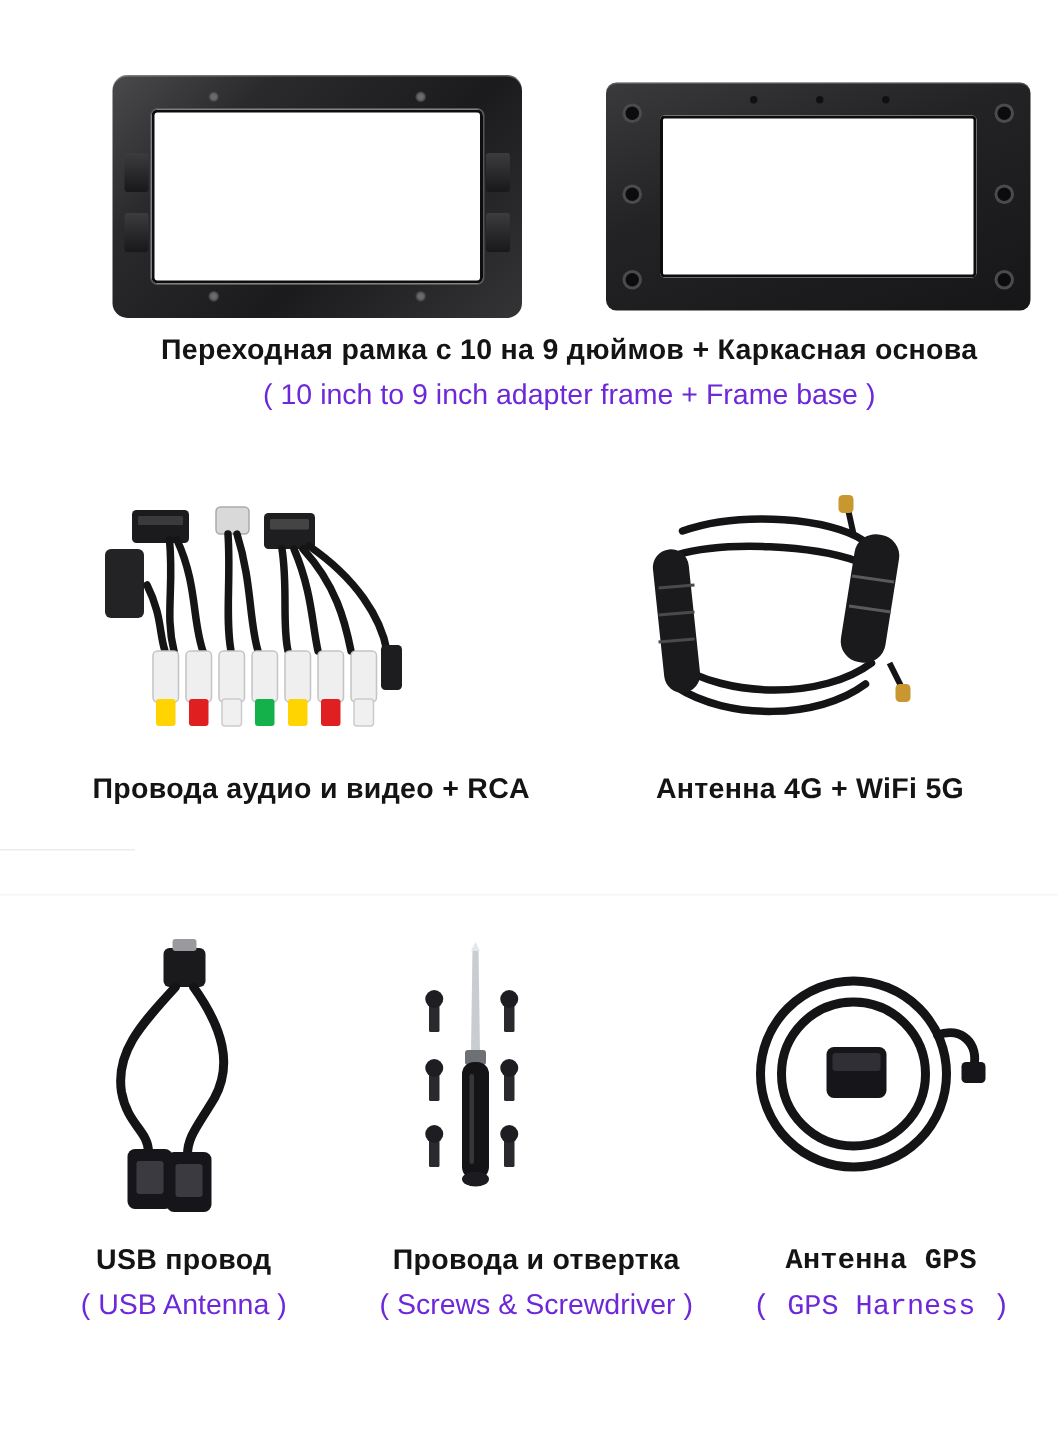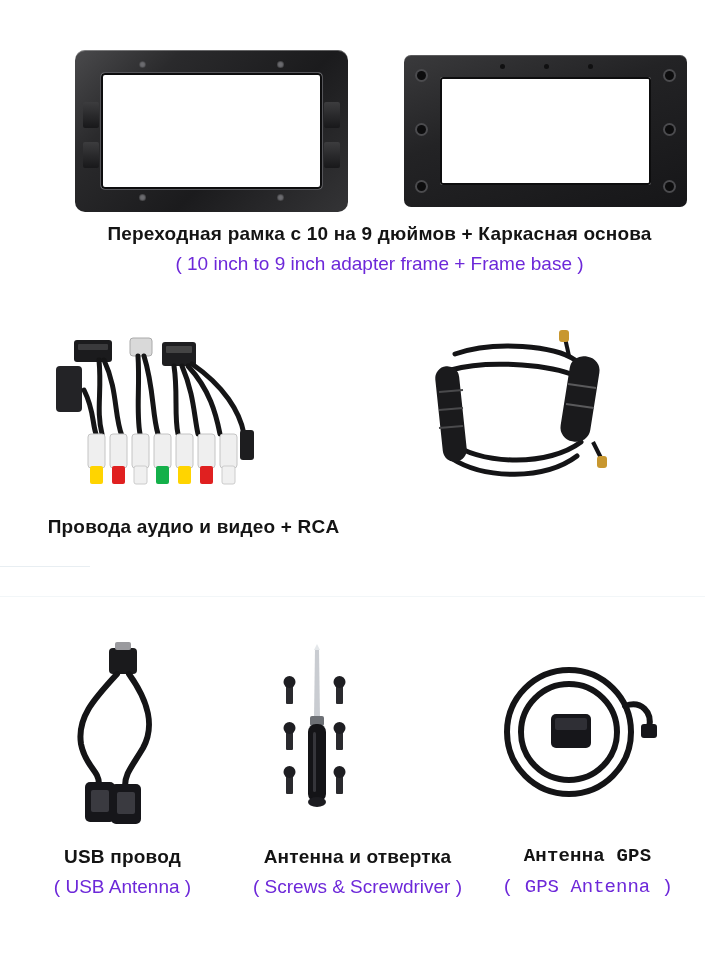--- a/index.html
+++ b/index.html
@@ -133,26 +133,26 @@
     background: #101011;
   }
   .frame-b .d1 { left: 96px;  top: 9px; }
   .frame-b .d2 { left: 140px; top: 9px; }
   .frame-b .d3 { left: 184px; top: 9px; }
 
   .sec1 .caption { position: absolute; left: 0; top: 222px; width: 705px; }
 
   
   .sec2 { position: absolute; left: 0; top: 330px; width: 705px; height: 270px; }
-  .col-harness { position: absolute; left: 6px; top: 0; width: 375px; }
+  .col-harness { position: absolute; left: 20px; top: 0; width: 375px; }
   .col-ant4g  { position: absolute; left: 385px; top: 0; width: 310px; }
   .art2 { position: relative; height: 185px; }
 
   
-  .sec3 { position: absolute; left: 0; top: 640px; width: 584px; height: 300px; }
+  .sec3 { position: absolute; left: 0; top: 624px; width: 584px; height: 300px; }
   .col-usb   { position: absolute; left: 10px;  top: 0; width: 225px; }
   .col-screw { position: absolute; left: 235px; top: 0; width: 245px; }
   .col-gps   { position: absolute; left: 480px; top: 0; width: 215px; font-family: Liberation Mono, monospace; }
   .art3 { position: relative; height: 205px; }
 
   .art-svg { display: block; margin: 0 auto; }
 
   
   .hairline {
     position: absolute;
@@ -269,20 +269,21 @@
           <g stroke="#5a5a5c" stroke-width="2">
             <line x1="143" y1="54" x2="171" y2="58"></line>
             <line x1="141" y1="74" x2="169" y2="78"></line>
           </g>
           <path d="M144 26 L140 8" stroke="#141416" stroke-width="4"></path>
           <rect x="134" y="0" width="10" height="12" rx="3" fill="#c8972f"></rect>
           <path d="M168 112 L176 128" stroke="#141416" stroke-width="4"></path>
           <rect x="172" y="126" width="10" height="12" rx="3" fill="#c8972f"></rect>
         </svg>
       </div>
+      <div class="cap-ru">Антенна 4G + WiFi 5G</div>
     </div>
   </div>
 
   <div class="sec3">
 
     <div class="col-usb">
       <div class="art3">
         <svg class="art-svg" width="180" height="190" viewBox="0 0 180 190">
           <rect x="76" y="8" width="28" height="26" rx="4" fill="#1a1a1c"></rect>
           <rect x="82" y="2" width="16" height="8" rx="2" fill="#9a9a9e"></rect>
@@ -320,35 +321,35 @@
           <g>
             <path d="M57 8 L61 8 L62 78 L56 78 Z" fill="#c9ccd1"></path>
             <path d="M59 4 L62 10 L56 10 Z" fill="#e4e7ea"></path>
             <rect x="52" y="76" width="14" height="10" rx="2" fill="#6d7075"></rect>
             <rect x="50" y="84" width="18" height="78" rx="8" fill="#141417"></rect>
             <rect x="55" y="92" width="3" height="60" rx="1.5" fill="#35353a"></rect>
             <ellipse cx="59" cy="162" rx="9" ry="5" fill="#1c1c20"></ellipse>
           </g>
         </svg>
       </div>
-      <div class="cap-ru">Антенна и отвертка</div>
+      <div class="cap-ru">Провода и отвертка</div>
       <div class="cap-en">( Screws &amp; Screwdriver )</div>
     </div>
 
     <div class="col-gps">
       <div class="art3">
         <svg class="art-svg" width="190" height="190" viewBox="0 0 190 190">
           <g stroke="#141416" stroke-width="6" fill="none">
             <ellipse cx="76" cy="92" rx="62" ry="62"></ellipse>
             <ellipse cx="76" cy="92" rx="48" ry="48"></ellipse>
           </g>
           <path d="M132 66 C 148 60, 160 72, 156 88" stroke="#141416" stroke-width="6" fill="none" stroke-linecap="round"></path>
           <rect x="148" y="84" width="16" height="14" rx="3" fill="#16161a"></rect>
           <rect x="58" y="74" width="40" height="34" rx="5" fill="#16161a"></rect>
           <rect x="62" y="78" width="32" height="12" rx="2" fill="#2f2f35"></rect>
         </svg>
       </div>
       <div class="cap-ru">Антенна GPS</div>
-      <div class="cap-en">( GPS Antenna )</div>
+      <div class="cap-en">( GPS Harness )</div>
     </div>
   </div>
 
 </div>
 
 </body></html>

